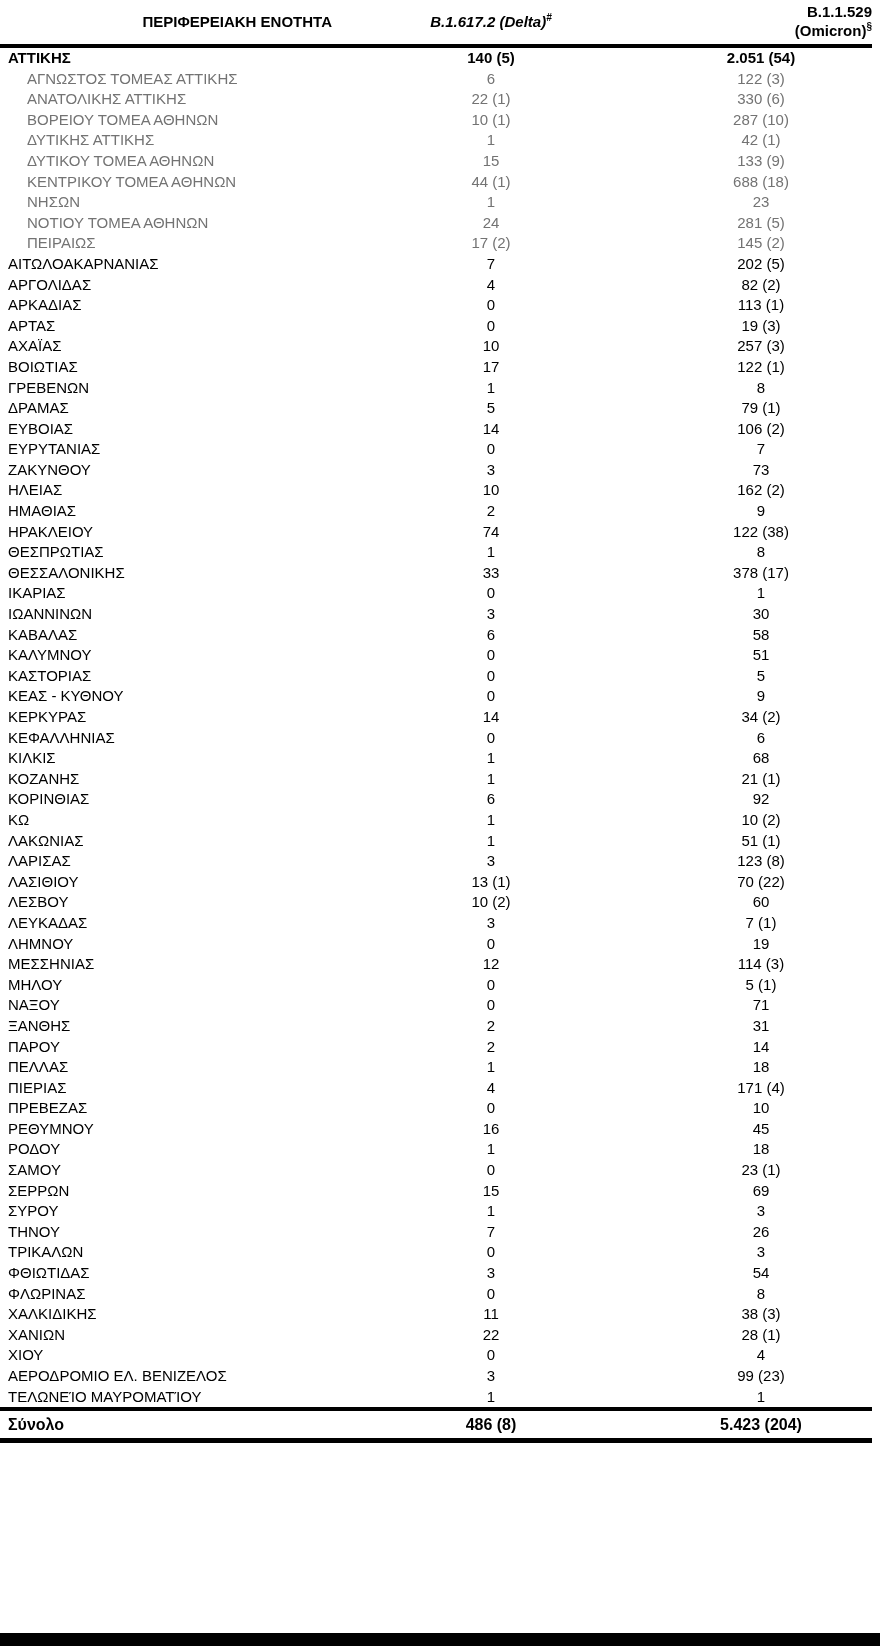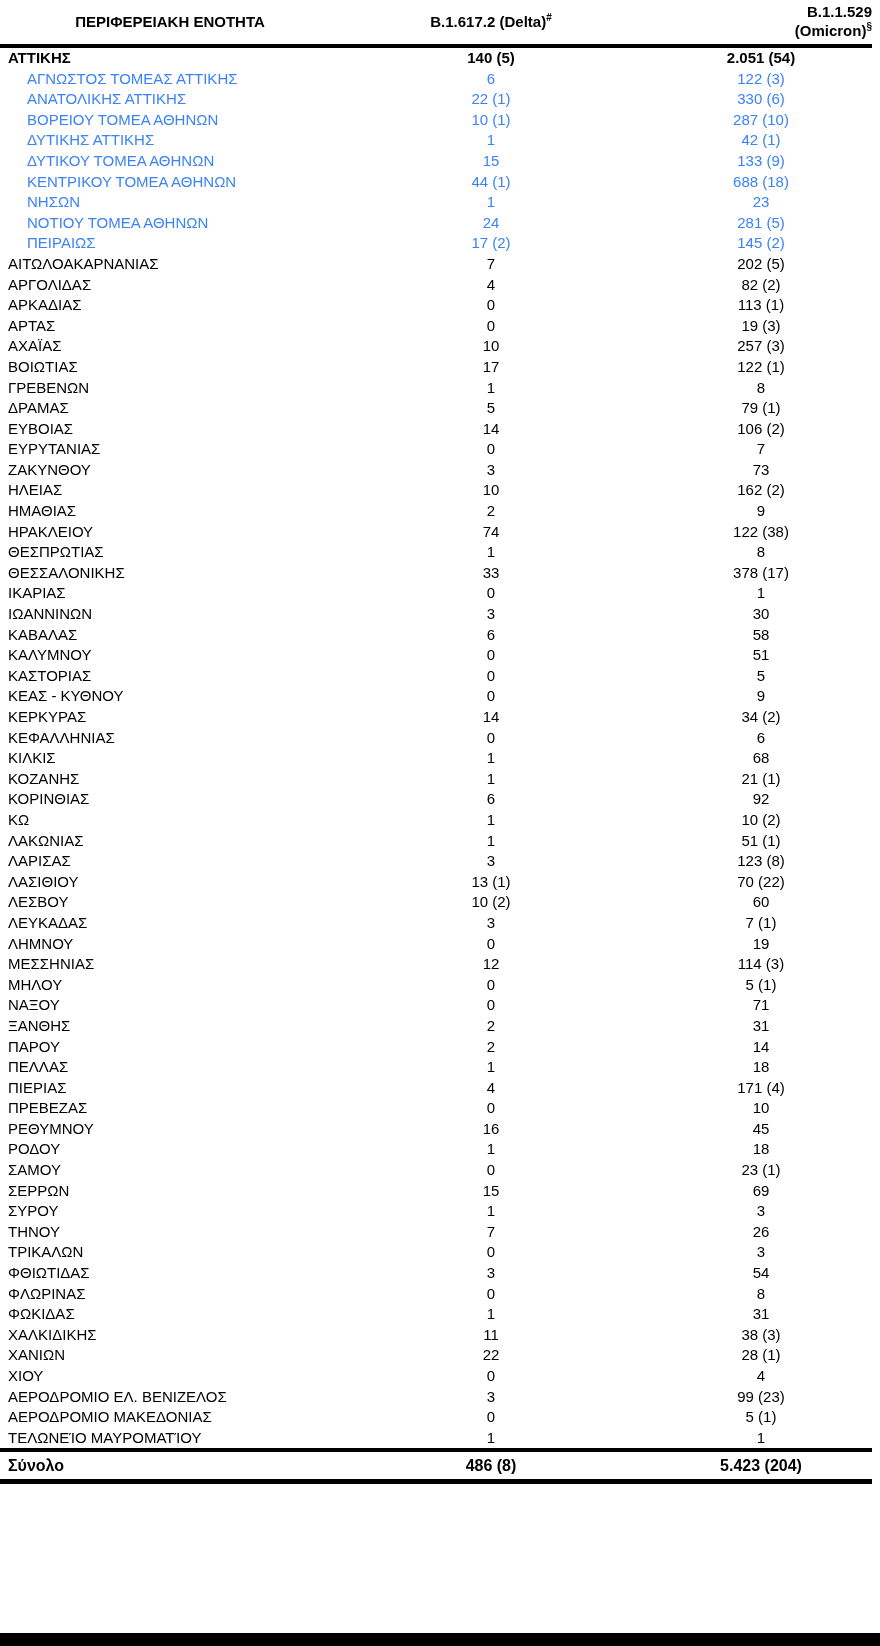--- a/index.html
+++ b/index.html
@@ -23,35 +23,35 @@
   col.c3{width:222px;}
   thead th{
     font-weight:bold;
     font-size:15px;
     vertical-align:middle;
     padding:0;
     height:44px;
     line-height:1.25;
   }
   thead tr{border-bottom:4px solid #000;}
-  th.h-region{text-align:center;padding-left:8px;}
-  th.h-delta{text-align:center;}
+  th.h-region{text-align:right;padding-left:8px;}
+  th.h-delta{text-align:center;font-style:italic;}
   th.h-omicron{text-align:right;}
   sup{font-size:10px;line-height:0;}
   tbody td{
     font-size:15px;
     height:20.6px;
     padding:0;
     line-height:20.6px;
     white-space:nowrap;
   }
   td.c-region{text-align:left;padding-left:8px;}
   td.c-delta,td.c-omicron{text-align:center;}
   tr.row-bold td{font-weight:bold;}
-  tr.row-sub td{color:#3b82f6;}
+  tr.row-sub td{color:#737373;}
   tr.row-sub td.c-region{padding-left:27px;}
   tr.total-row{border-top:4px solid #000;border-bottom:5px solid #000;}
   tr.total-row td{font-weight:bold;height:25px;line-height:25px;}
   .bottom-bar{
     position:absolute;
     left:0;
     top:1633px;
     width:880px;
     height:13px;
     background:#000;
@@ -375,48 +375,38 @@
           <td class="c-region">ΦΘΙΩΤΙΔΑΣ</td>
           <td class="c-delta">3</td>
           <td class="c-omicron">54</td>
         </tr>
         <tr class="row-normal">
           <td class="c-region">ΦΛΩΡΙΝΑΣ</td>
           <td class="c-delta">0</td>
           <td class="c-omicron">8</td>
         </tr>
         <tr class="row-normal">
-          <td class="c-region">ΦΩΚΙΔΑΣ</td>
-          <td class="c-delta">1</td>
-          <td class="c-omicron">31</td>
-        </tr>
-        <tr class="row-normal">
           <td class="c-region">ΧΑΛΚΙΔΙΚΗΣ</td>
           <td class="c-delta">11</td>
           <td class="c-omicron">38 (3)</td>
         </tr>
         <tr class="row-normal">
           <td class="c-region">ΧΑΝΙΩΝ</td>
           <td class="c-delta">22</td>
           <td class="c-omicron">28 (1)</td>
         </tr>
         <tr class="row-normal">
           <td class="c-region">ΧΙΟΥ</td>
           <td class="c-delta">0</td>
           <td class="c-omicron">4</td>
         </tr>
         <tr class="row-normal">
           <td class="c-region">ΑΕΡΟΔΡΟΜΙΟ ΕΛ. ΒΕΝΙΖΕΛΟΣ</td>
           <td class="c-delta">3</td>
           <td class="c-omicron">99 (23)</td>
-        </tr>
-        <tr class="row-normal">
-          <td class="c-region">ΑΕΡΟΔΡΟΜΙΟ ΜΑΚΕΔΟΝΙΑΣ</td>
-          <td class="c-delta">0</td>
-          <td class="c-omicron">5 (1)</td>
         </tr>
         <tr class="row-normal">
           <td class="c-region">ΤΕΛΩΝΕΊΟ ΜΑΥΡΟΜΑΤΊΟΥ</td>
           <td class="c-delta">1</td>
           <td class="c-omicron">1</td>
         </tr>
       </tbody>
     <tfoot>
       <tr class="total-row">
         <td class="c-region">Σύνολο</td>

